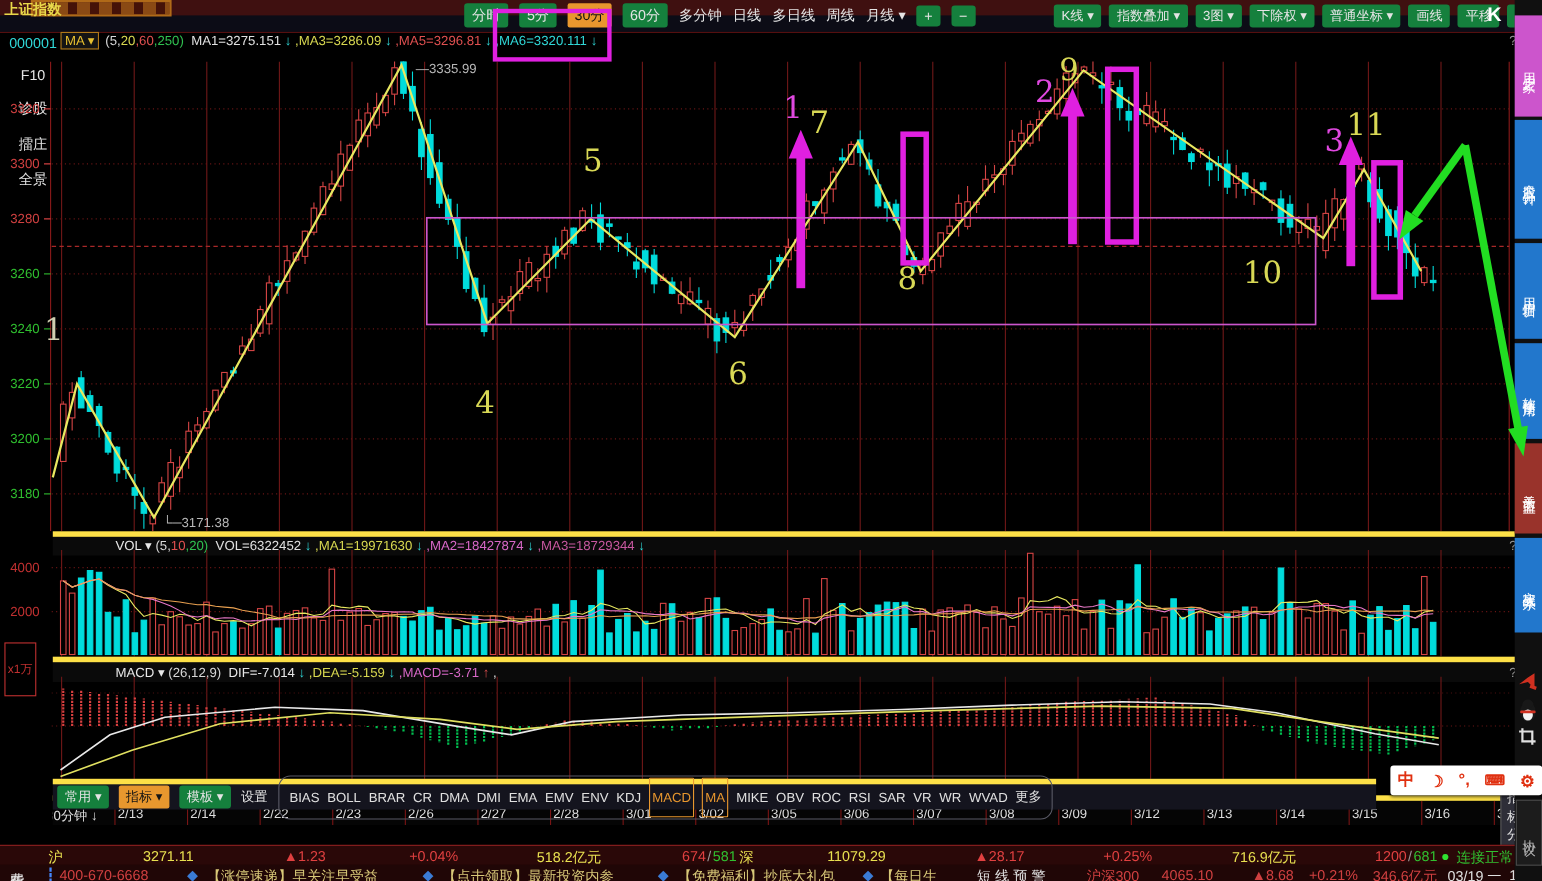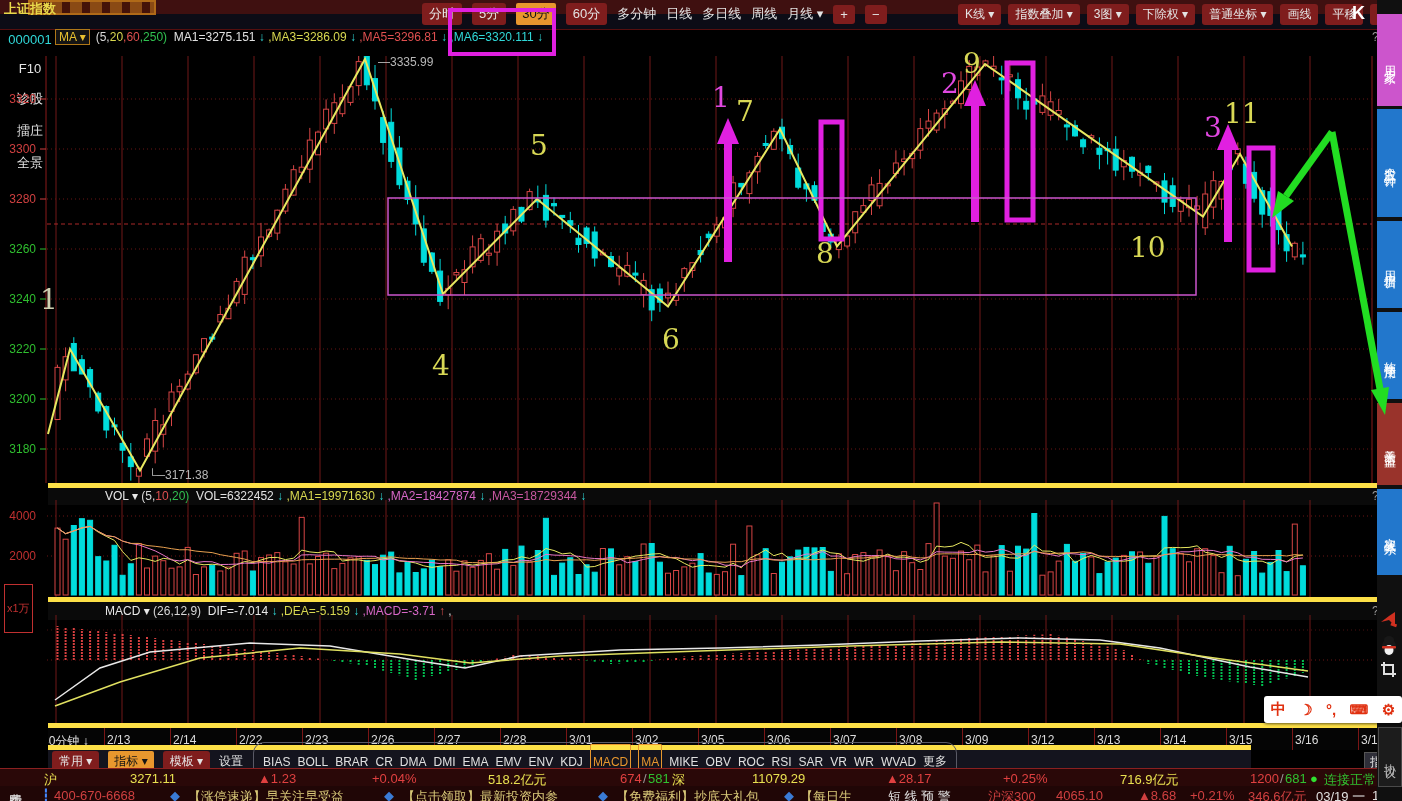--- a/index.html
+++ b/index.html
@@ -1,20 +1,20 @@
 <!DOCTYPE html>
 <html><head>
 <meta charset="utf-8">
 <style>
   html,body{margin:0;padding:0;background:#000;}
   #screen{position:relative;width:1402px;height:801px;background:#000;overflow:hidden;
           font-family:"Liberation Sans",sans-serif;color:#ddd;font-size:13px;}
   .abs{position:absolute;}
   .pane-border{border-top:5px solid #fde047;margin-left:48px;}
-  .btn{background:#7f1d1d;color:#e4e4e4;border-radius:3px;padding:2px 7px;white-space:nowrap;cursor:default;}
+  .btn{background:#15803d;color:#e4e4e4;border-radius:3px;padding:2px 7px;white-space:nowrap;cursor:default;}
   .flat{color:#e4e4e4;white-space:nowrap;}
   .active-orange{background:#e8972e;color:#141414;border-radius:2px;padding:2px 6px;}
   .winctl span{color:#9a9a9a;margin-left:6px;font-size:12px;}
   .seg span{white-space:pre;}
   #toolbar{left:0;top:14px;width:1402px;height:28px;background:#0c0c16;
            border-top:1px solid #7a1515;border-bottom:1px solid #550f0f;
            display:flex;align-items:center;}
   #tb-left{position:absolute;left:4px;top:0;height:28px;display:flex;align-items:center;gap:14px;flex-direction:column;}
   #tb-periods{position:absolute;left:422px;top:0;height:28px;display:flex;align-items:center;gap:10px;}
   #tb-right{position:absolute;left:958px;top:0;height:28px;display:flex;align-items:center;gap:7px;}
@@ -888,21 +888,21 @@
       <div class="tick" style="left: 1112px;"></div>
       <span class="date-lbl" style="left: 1115px;">3/14</span>
       <div class="tick" style="left: 1178px;"></div>
       <span class="date-lbl" style="left: 1181px;">3/15</span>
       <div class="tick" style="left: 1244px;"></div>
       <span class="date-lbl" style="left: 1247px;">3/16</span>
       <div class="tick" style="left: 1310px;"></div>
       <span class="date-lbl" style="left: 1313px;">3/19</span>
     </div>
 
-<div class="abs pane-border" style="left:0;top:745px;width:1203px;height:23px;background:#14141e;display:flex;align-items:center;">
+<div class="abs pane-border" style="left:0;top:708px;width:1203px;height:23px;background:#14141e;display:flex;align-items:center;">
   <div id="menu-list" style="display:flex;align-items:center;gap:9px;margin-left:4px;font-size:12px;">
         <span class="btn">常用 ▾</span>
         <span class="active-orange">指标 ▾</span>
         <span class="btn">模板 ▾</span>
         <span class="flat">设置</span>
       </div>
   <div id="ind-list" class="ind-group" style="margin-left:10px;">
         <span class="ind-item">BIAS</span>
         <span class="ind-item">BOLL</span>
         <span class="ind-item">BRAR</span>

